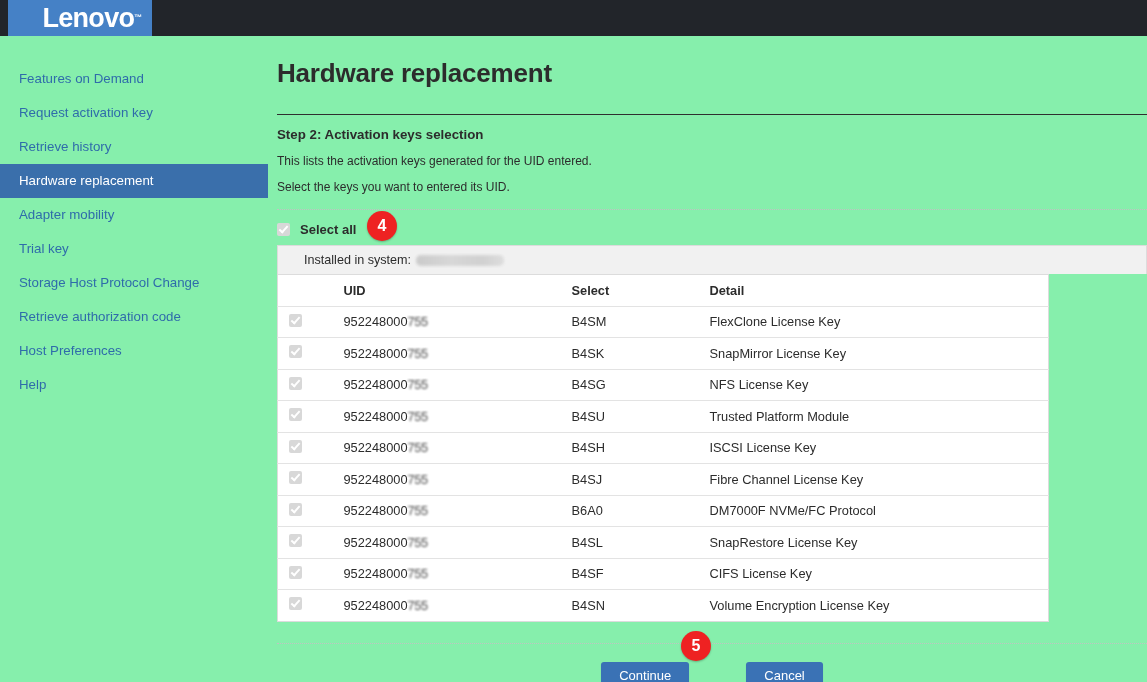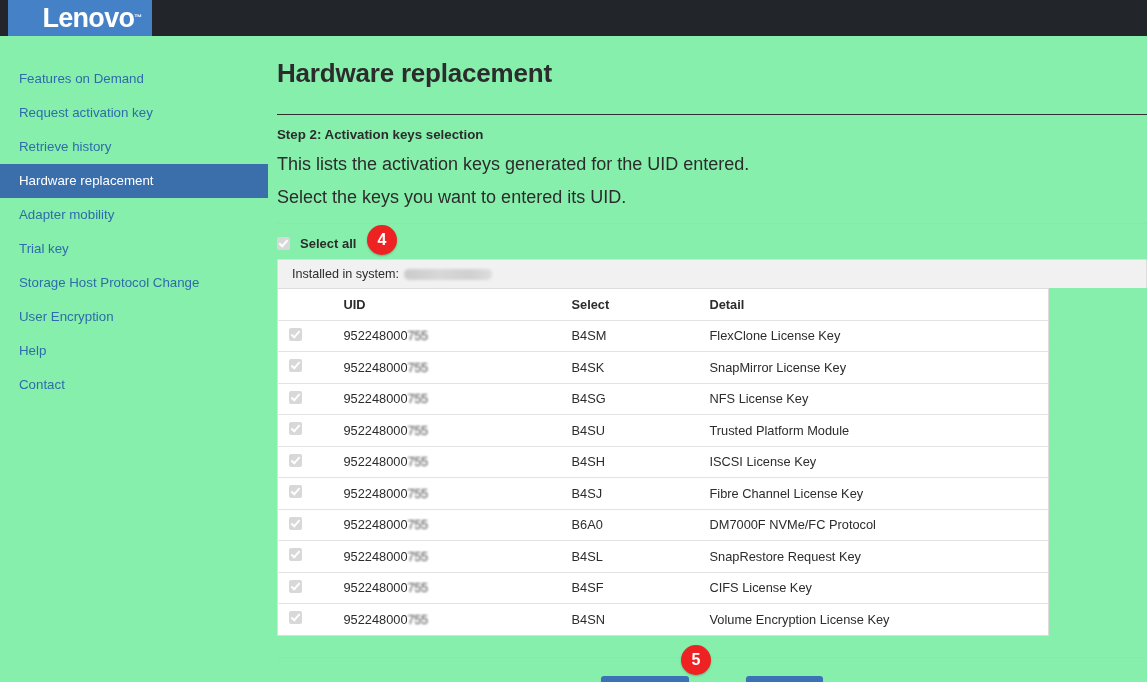--- a/index.html
+++ b/index.html
@@ -105,21 +105,21 @@
   .step-title {
     margin: 0;
     padding-top: 12px;
     font-size: 13.3px;
     font-weight: bold;
     color: #2c2c2c;
   }
   .step-line {
     margin: 0;
     padding-top: 12px;
-    font-size: 18px;
+    font-size: 12px;
     color: #2c2c2c;
   }
   .rule-dotted {
     margin-top: 15px;
     border-top: 1px dotted #c2c2c2;
     width: 870px;
     height: 0;
   }
 
   
@@ -176,21 +176,21 @@
   
   .installed-bar {
     margin-top: 9px;
     width: 870px;
     height: 29px;
     background: #f1f1f1;
     border: 1px solid #dcdcdc;
     border-bottom: none;
     display: flex;
     align-items: center;
-    padding-left: 14px;
+    padding-left: 26px;
     font-size: 12.6px;
     color: #2c2c2c;
   }
   .redacted {
     display: inline-block;
     margin-left: 5px;
     width: 88px;
     height: 11px;
     border-radius: 5px;
     background: linear-gradient(90deg,#c9c9c9,#d6d6d6 40%,#cfcfcf 75%,#dcdcdc);
@@ -270,23 +270,23 @@
 <div class="page">
 
   <nav class="sidebar">
     <a class="nav-item">Features on Demand</a>
     <a class="nav-item">Request activation key</a>
     <a class="nav-item">Retrieve history</a>
     <a class="nav-item active">Hardware replacement</a>
     <a class="nav-item">Adapter mobility</a>
     <a class="nav-item">Trial key</a>
     <a class="nav-item">Storage Host Protocol Change</a>
-    <a class="nav-item">User Encryption</a>
+    <a class="nav-item">Retrieve authorization code</a>
+    <a class="nav-item">Host Preferences</a>
     <a class="nav-item">Help</a>
-    <a class="nav-item">Contact</a>
   </nav>
 
   <main class="main">
 
     <h1 class="page-title">Hardware replacement</h1>
     <div class="rule-solid"></div>
 
     <h2 class="step-title">Step 2: Activation keys selection</h2>
     <p class="step-line">This lists the activation keys generated for the UID entered.</p>
     <p class="step-line">Select the keys you want to entered its UID.</p>
@@ -353,21 +353,21 @@
         <tr>
           <td class="col-chk"><span class="chk"></span></td>
           <td class="col-uid"><span class="uid-text"><span>952248000</span><span class="uid-blur">755</span></span></td>
           <td class="col-feat">B6A0</td>
           <td class="col-det">DM7000F NVMe/FC Protocol</td>
         </tr>
         <tr>
           <td class="col-chk"><span class="chk"></span></td>
           <td class="col-uid"><span class="uid-text"><span>952248000</span><span class="uid-blur">755</span></span></td>
           <td class="col-feat">B4SL</td>
-          <td class="col-det">SnapRestore Request Key</td>
+          <td class="col-det">SnapRestore License Key</td>
         </tr>
         <tr>
           <td class="col-chk"><span class="chk"></span></td>
           <td class="col-uid"><span class="uid-text"><span>952248000</span><span class="uid-blur">755</span></span></td>
           <td class="col-feat">B4SF</td>
           <td class="col-det">CIFS License Key</td>
         </tr>
         <tr>
           <td class="col-chk"><span class="chk"></span></td>
           <td class="col-uid"><span class="uid-text"><span>952248000</span><span class="uid-blur">755</span></span></td>

